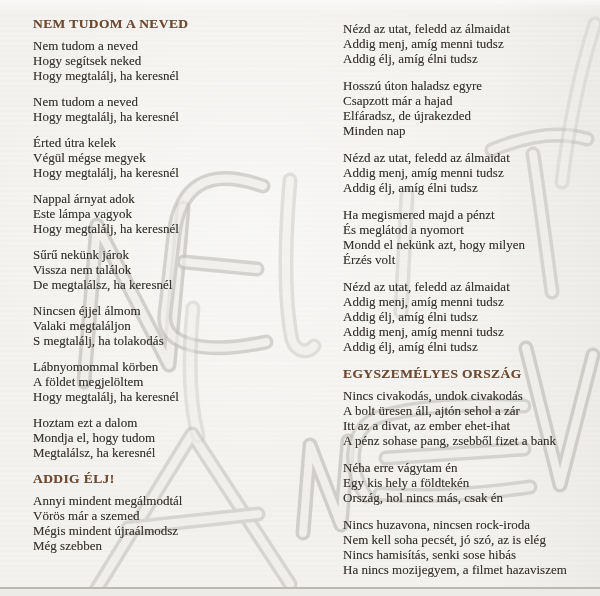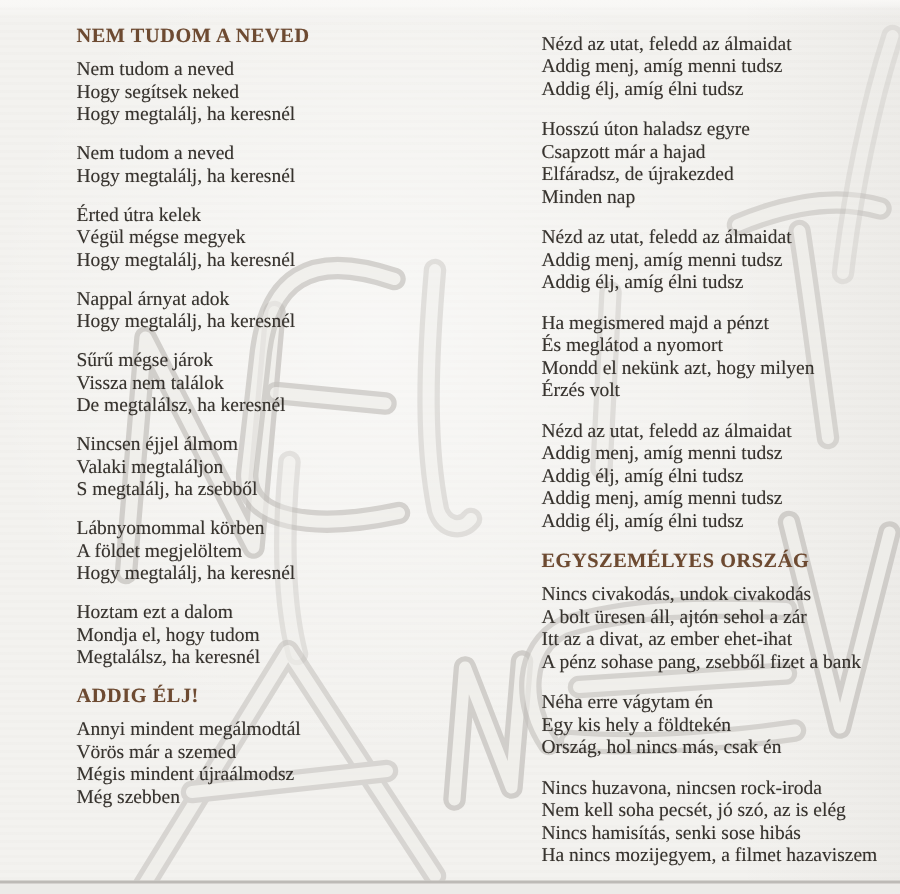--- a/index.html
+++ b/index.html
@@ -23,21 +23,21 @@
   }
   .watermark{
     position:absolute;left:0;top:0;z-index:1;
     pointer-events:none;
   }
   .wm-o{fill:none;stroke:#c6c3bf;stroke-width:15;stroke-linecap:round;stroke-linejoin:round;}
   .wm-i{fill:none;stroke:#efeeea;stroke-width:8;stroke-linecap:round;stroke-linejoin:round;}
   .columns{
     position:relative;z-index:2;
     display:flex;
-    padding:16px 0 0 51px;
+    padding:16px 0 0 33px;
     box-sizing:border-box;
   }
   .col{flex:none;}
   .col-left{width:310px;}
   .col-right{width:250px;margin-top:5px;}
   .song-title{
     margin:0 0 7px 0;
     font-size:13.5px;line-height:15px;
     font-weight:bold;
     letter-spacing:0.4px;
@@ -141,31 +141,32 @@
           <span class="lyric-line">Nem tudom a neved</span>
           <span class="lyric-line">Hogy megtalálj, ha keresnél</span>
         </p>
         <p class="stanza">
           <span class="lyric-line">Érted útra kelek</span>
           <span class="lyric-line">Végül mégse megyek</span>
           <span class="lyric-line">Hogy megtalálj, ha keresnél</span>
         </p>
         <p class="stanza">
           <span class="lyric-line">Nappal árnyat adok</span>
-          <span class="lyric-line">Hogy megtalálj, ha keresnél</span>
-        </p>
-        <p class="stanza">
-          <span class="lyric-line">Sűrű mégse járok</span>
+          <span class="lyric-line">Este lámpa vagyok</span>
+          <span class="lyric-line">Hogy megtalálj, ha keresnél</span>
+        </p>
+        <p class="stanza">
+          <span class="lyric-line">Sűrű nekünk járok</span>
           <span class="lyric-line">Vissza nem találok</span>
           <span class="lyric-line">De megtalálsz, ha keresnél</span>
         </p>
         <p class="stanza">
           <span class="lyric-line">Nincsen éjjel álmom</span>
           <span class="lyric-line">Valaki megtaláljon</span>
-          <span class="lyric-line">S megtalálj, ha zsebből</span>
+          <span class="lyric-line">S megtalálj, ha tolakodás</span>
         </p>
         <p class="stanza">
           <span class="lyric-line">Lábnyomommal körben</span>
           <span class="lyric-line">A földet megjelöltem</span>
           <span class="lyric-line">Hogy megtalálj, ha keresnél</span>
         </p>
         <p class="stanza">
           <span class="lyric-line">Hoztam ezt a dalom</span>
           <span class="lyric-line">Mondja el, hogy tudom</span>
           <span class="lyric-line">Megtalálsz, ha keresnél</span>

